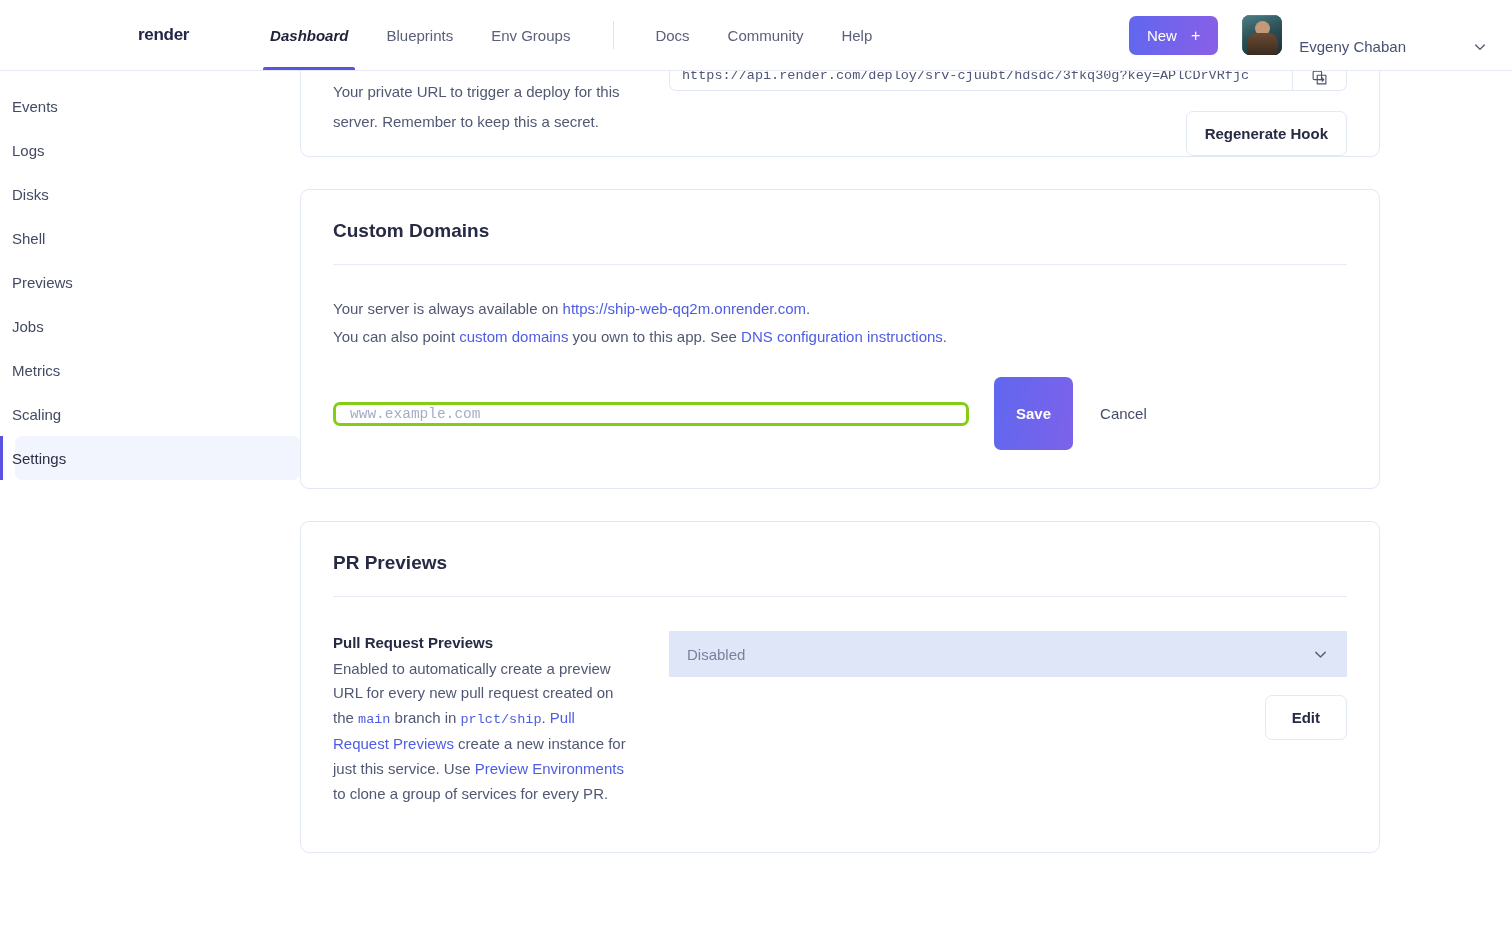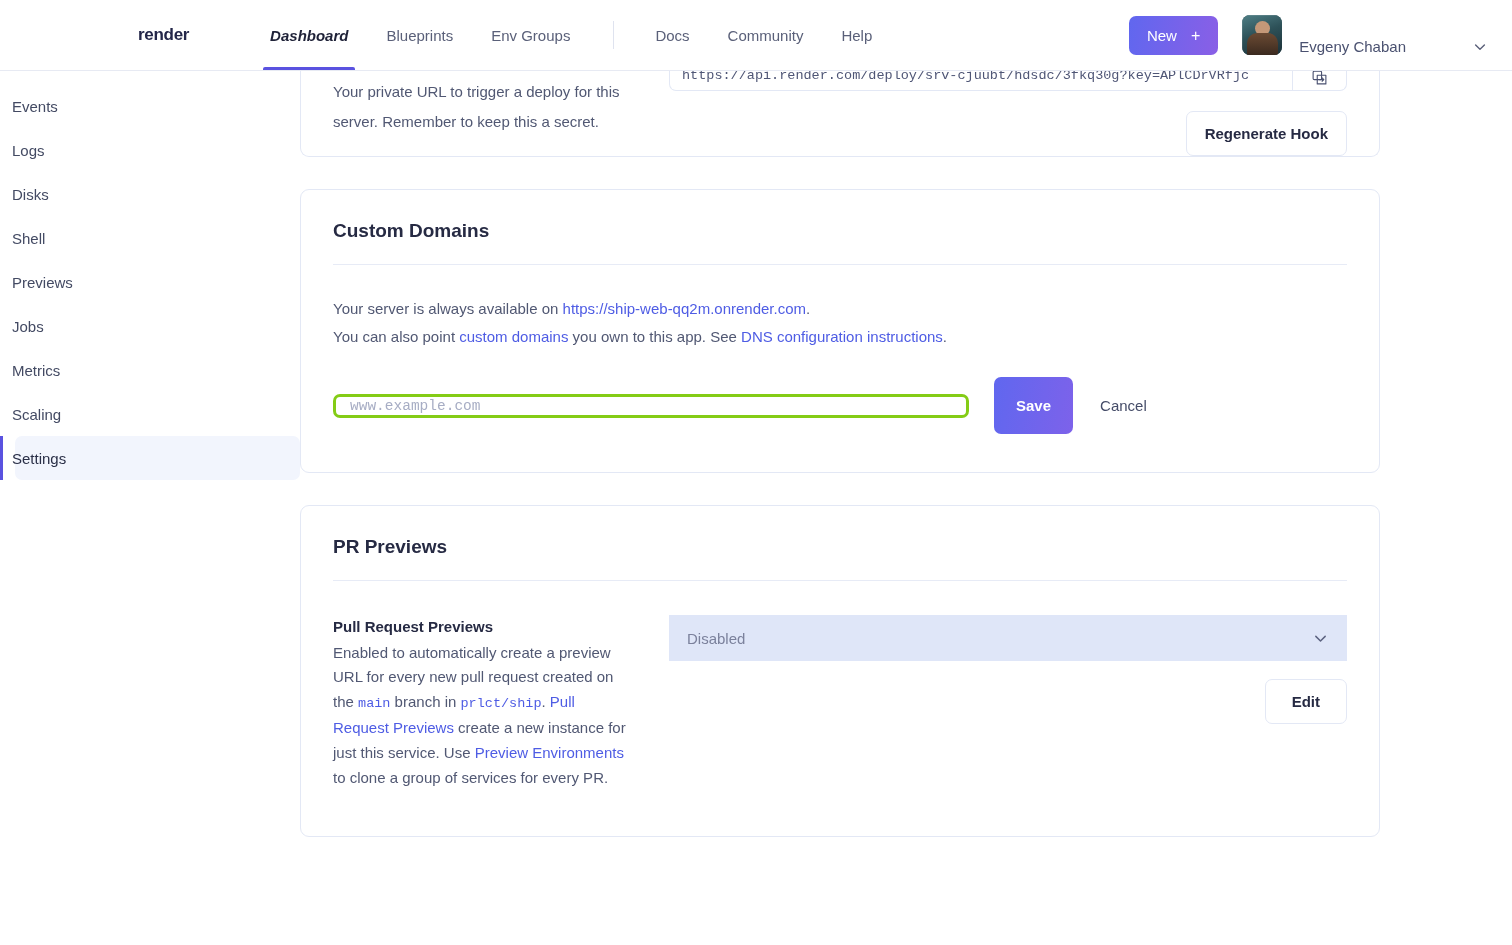--- a/index.html
+++ b/index.html
@@ -303,21 +303,21 @@
   }
   .cd-input::placeholder { color: #a7adc4; }
   .btn-save {
     margin-left: 25px;
     background: linear-gradient(100deg, #6067ef 0%, #7d62ea 100%);
     color: #fff;
     border: none;
     border-radius: 7px;
     font-size: 15px;
     font-weight: 700;
-    padding: 20px 22px;
+    padding: 28px 22px;
     cursor: pointer;
     font-family: inherit;
   }
   .btn-cancel {
     margin-left: 23px;
     background: none;
     border: none;
     font-size: 15px;
     color: #454c68;
     cursor: pointer;

